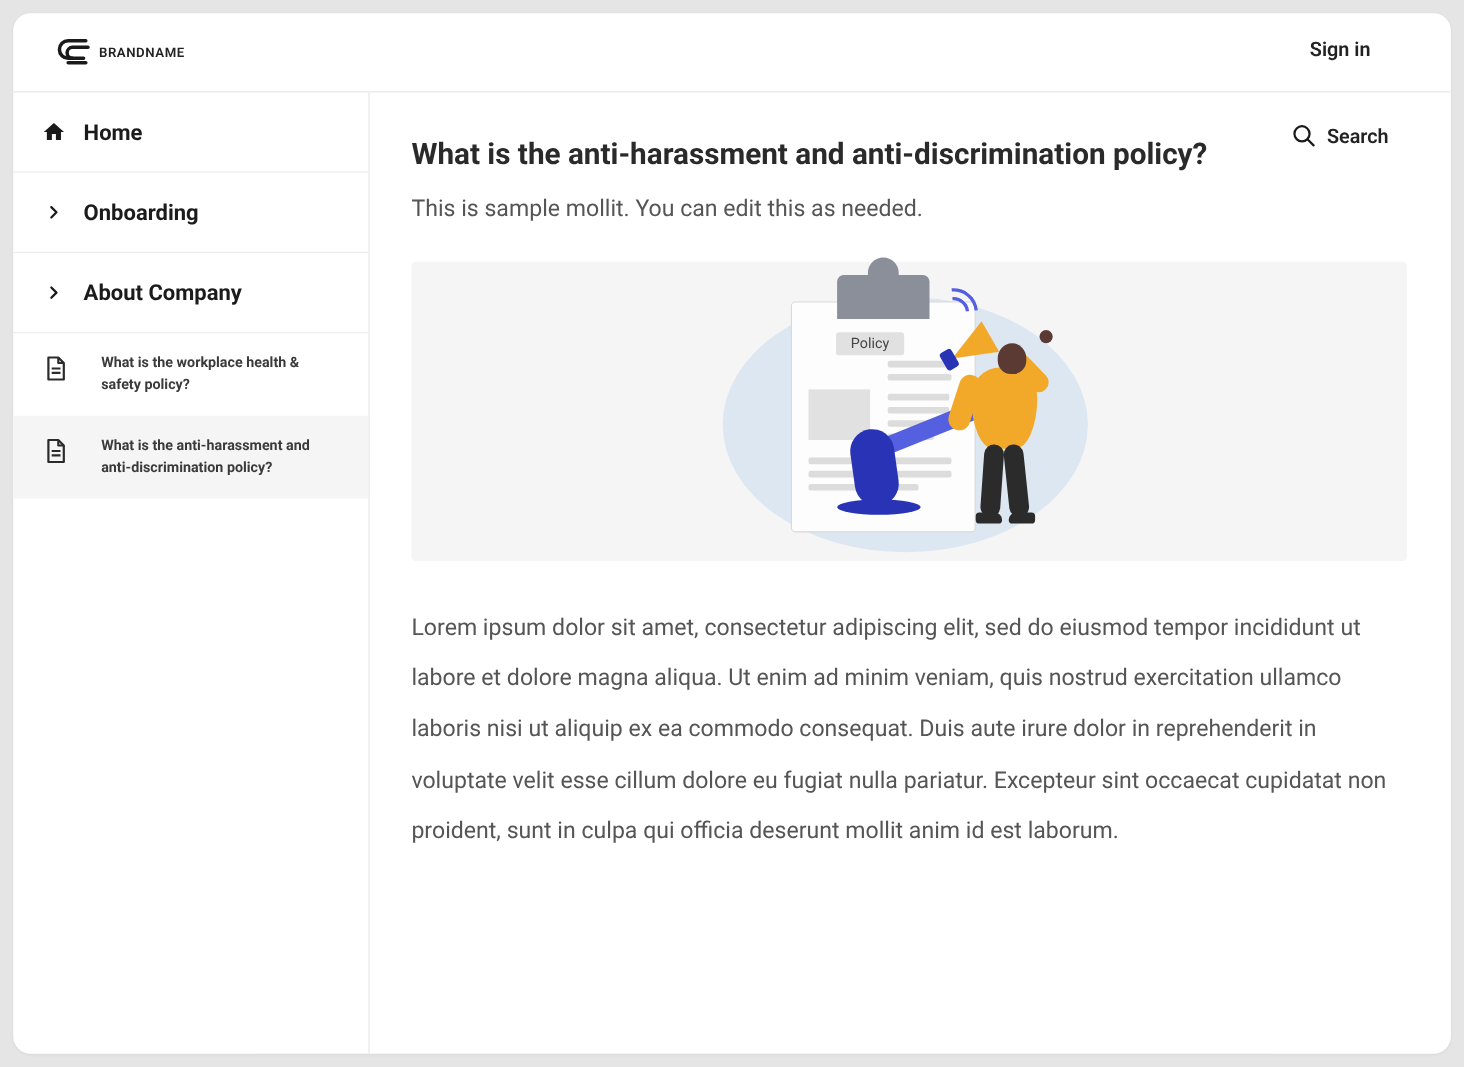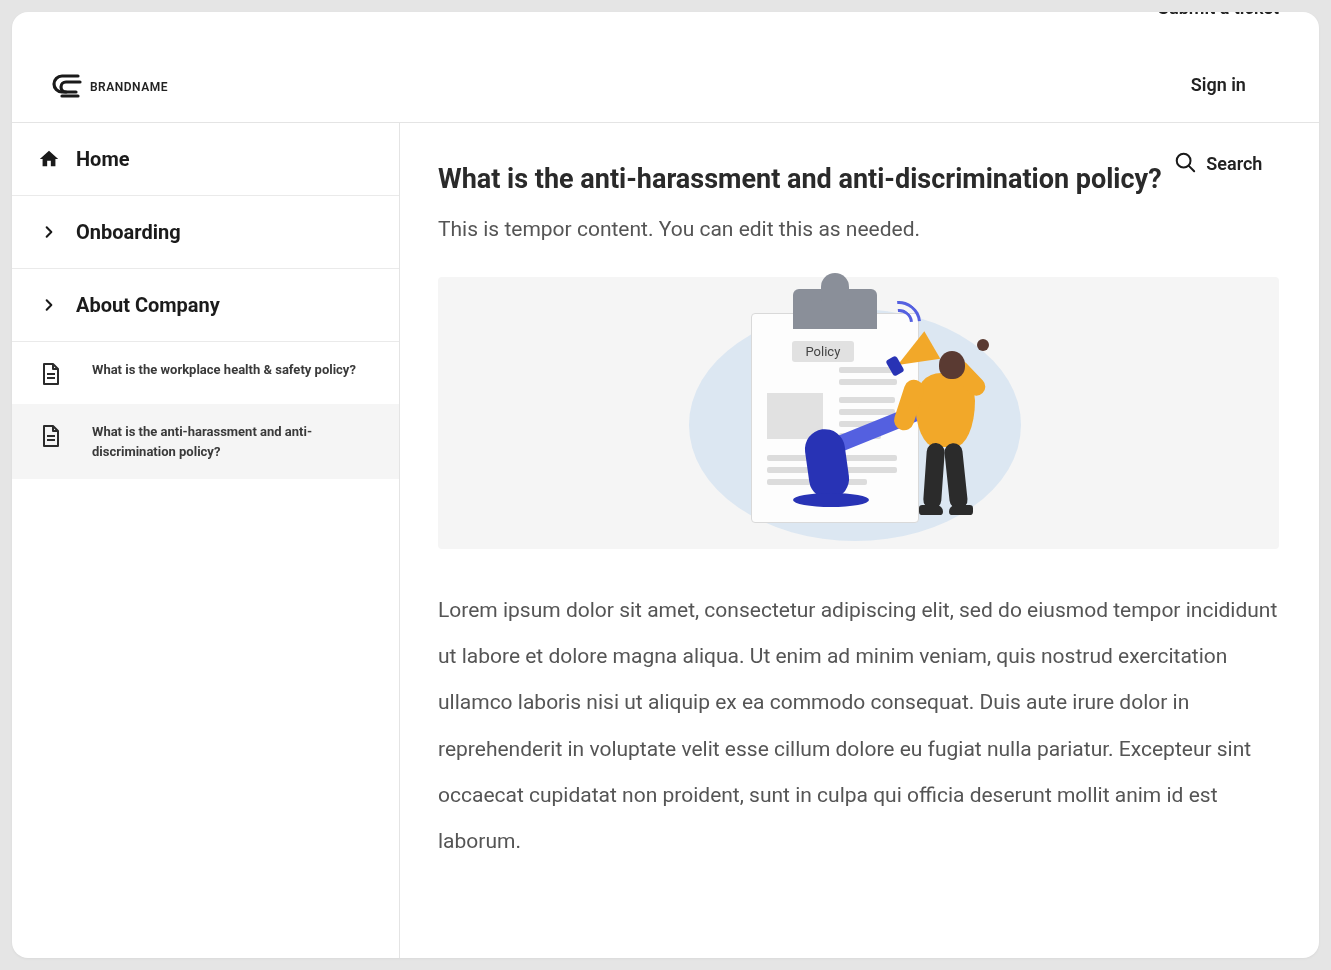--- a/index.html
+++ b/index.html
@@ -20,21 +20,20 @@
       box-shadow: 0 1px 3px rgba(0,0,0,0.05);
     }
     
     .header {
       height: 72px;
       display: flex;
       align-items: center;
       justify-content: space-between;
       padding: 0 40px 0 40px;
       border-bottom: 1px solid #e4e4e4;
-      margin-top: 39px;
     }
     .brand {
       display: flex;
       align-items: center;
       gap: 8px;
     }
     .brand-logo svg { display: block; }
     .brand-text {
       font-size: 12px;
       font-weight: 600;
@@ -65,21 +64,21 @@
       color: #222;
     }
     
     .body {
       flex: 1;
       display: flex;
       overflow: hidden;
     }
     
     .sidebar {
-      width: 388px;
+      width: 324px;
       border-right: 1px solid #e4e4e4;
       overflow-y: auto;
       padding-top: 0;
     }
     .sidebar-item {
       display: flex;
       align-items: center;
       gap: 16px;
       padding: 24px 26px;
       border-bottom: 1px solid #eaeaea;
@@ -401,21 +400,21 @@
             <line x1="9" y1="16" x2="17" y2="16"></line>
           </svg>
         </span>
         <span class="sub-label">What is the anti-harassment and anti-discrimination policy?</span>
       </div>
 
     </div>
 
     <div class="main">
       <h1 class="article-title">What is the anti-harassment and anti-discrimination policy?</h1>
-      <p class="article-intro">This is tempor content. You can edit this as needed.</p>
+      <p class="article-intro">This is sample mollit. You can edit this as needed.</p>
 
       <div class="article-image">
         <div class="illus">
           <div class="illus-bg"></div>
           <div class="clipboard"></div>
           <div class="clip"></div>
           <div class="policy-badge">Policy</div>
           <div class="doc-line dl1"></div>
           <div class="doc-line dl2"></div>
           <div class="doc-block"></div>

